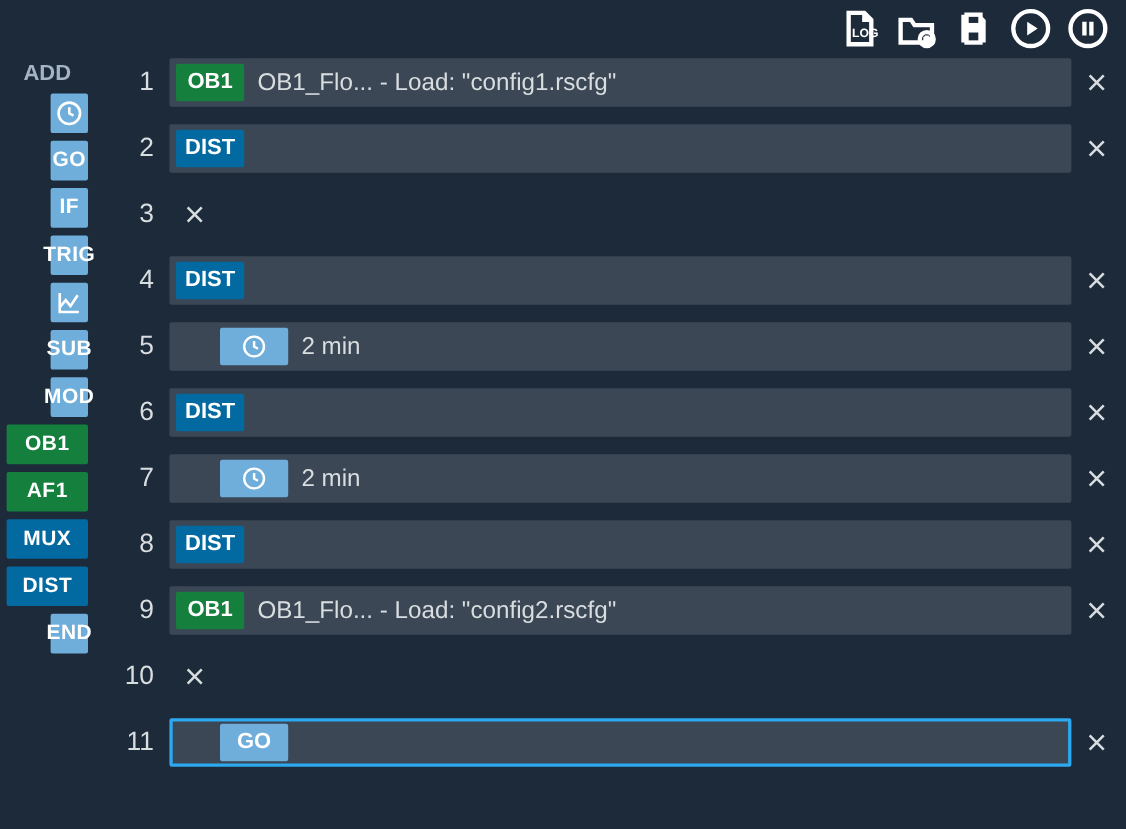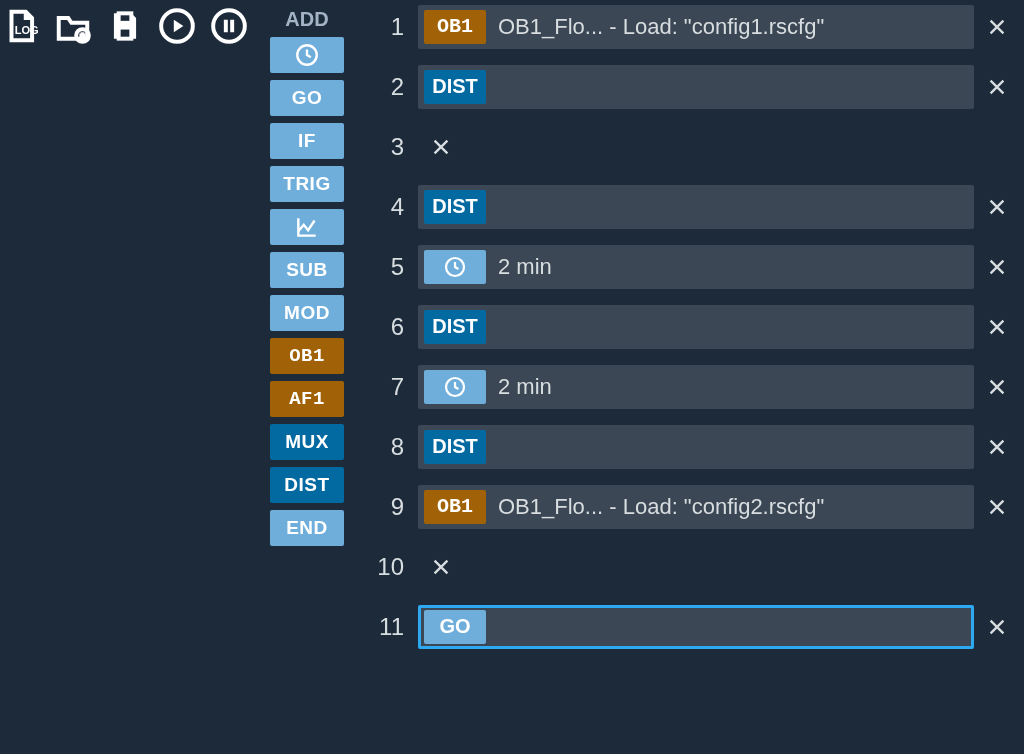--- a/index.html
+++ b/index.html
@@ -3,21 +3,21 @@
 <meta charset="utf-8">
 <style>
   * { box-sizing: border-box; margin: 0; padding: 0; }
   html, body { width: 1024px; height: 754px; overflow: hidden; }
   body {
     background: #1c2a3a;
     font-family: "Segoe UI", Verdana, Arial, sans-serif;
     color: #d8dde0;
     font-size: 22px;
   }
-  .root { display: flex; flex-direction: row; width: 100%; height: 100%; }
+  .root { display: flex; flex-direction: column; width: 100%; height: 100%; }
 
   
   .toolbar {
     height: 48px;
     display: flex;
     justify-content: flex-end;
     align-items: center;
     gap: 10px;
     padding: 4px 14px 0 0;
   }
@@ -46,23 +46,23 @@
     align-items: center;
     justify-content: center;
     font-weight: bold;
     font-size: 19px;
     color: #fff;
     border-radius: 2px;
     cursor: pointer;
     letter-spacing: 0.5px;
   }
   .sb-item svg { width: 26px; height: 26px; stroke: #fff; fill: none; stroke-width: 2.2; }
-  .c-blue   { background: #6faedb; }
+  .c-blue   { background: #6faedb; margin-left: 40px; }
   .c-purple { background: #0369a1; }
-  .c-green  { background: #a16207; font-family: Liberation Mono, monospace; }
+  .c-green  { background: #15803d; }
 
   
   .list { flex: 1; padding: 0 8px 8px 20px; display: flex; flex-direction: column; }
   .row-wrap {
     display: flex;
     align-items: center;
     height: 53px;
     margin-bottom: 7px;
   }
   .row-num {

